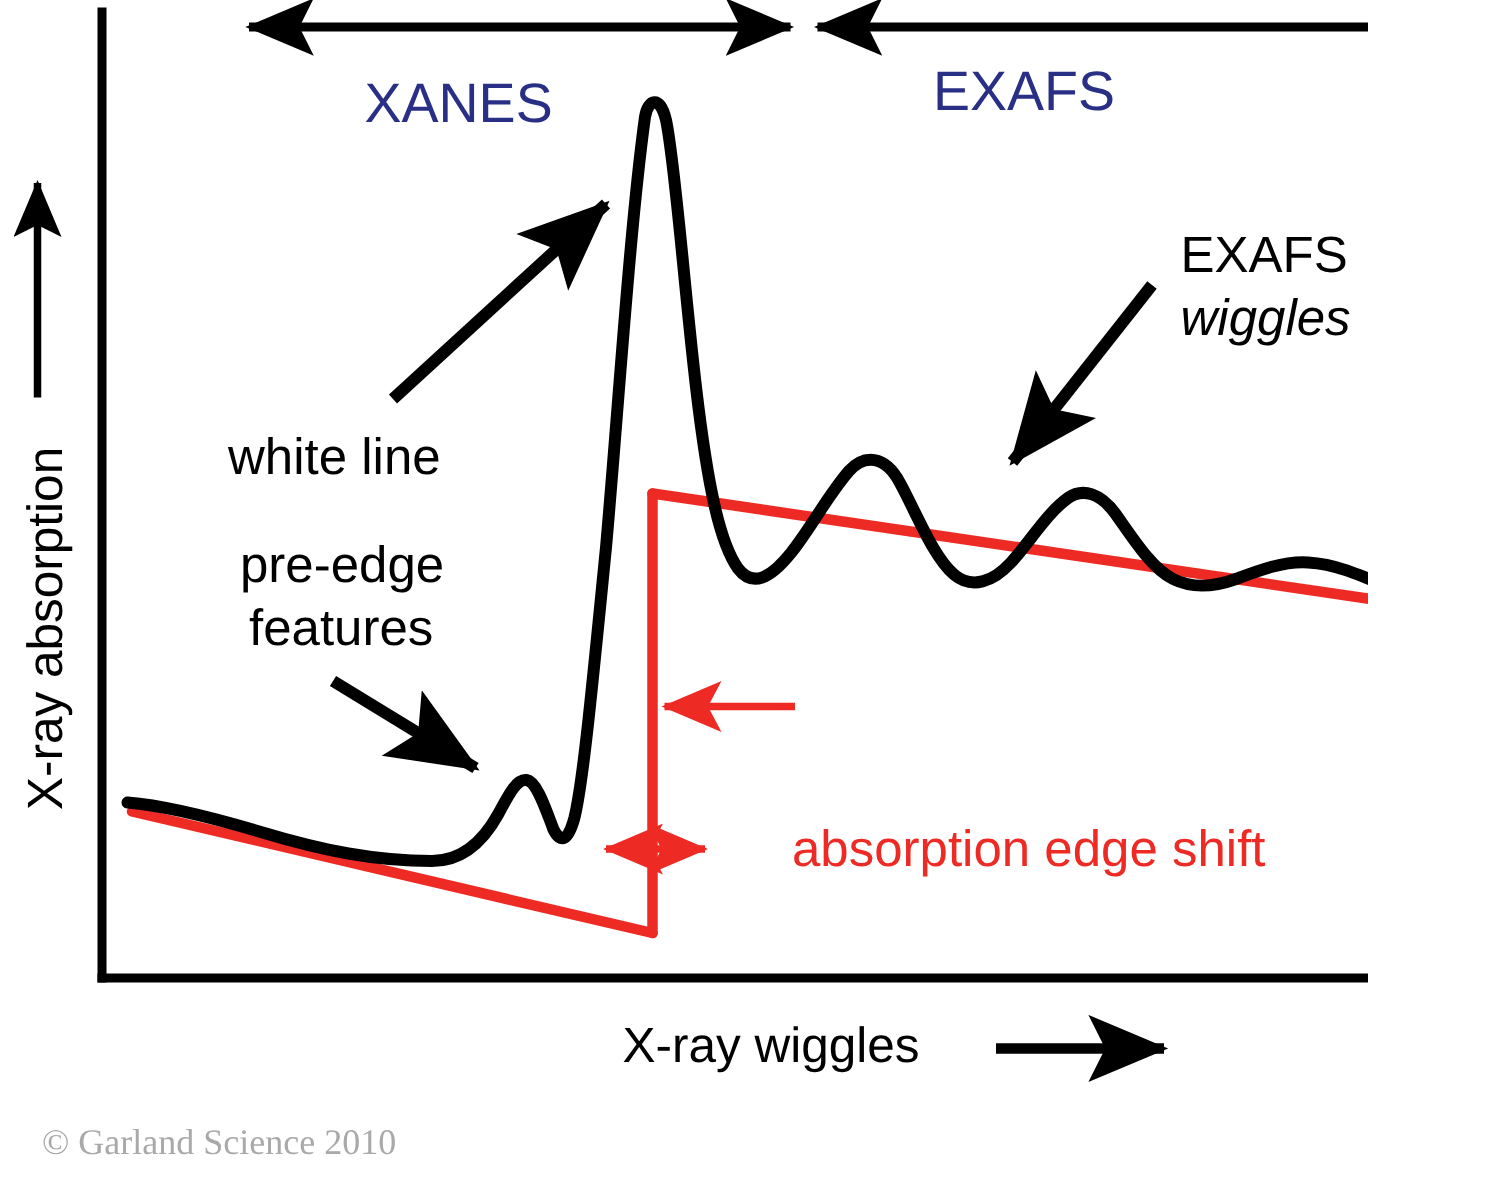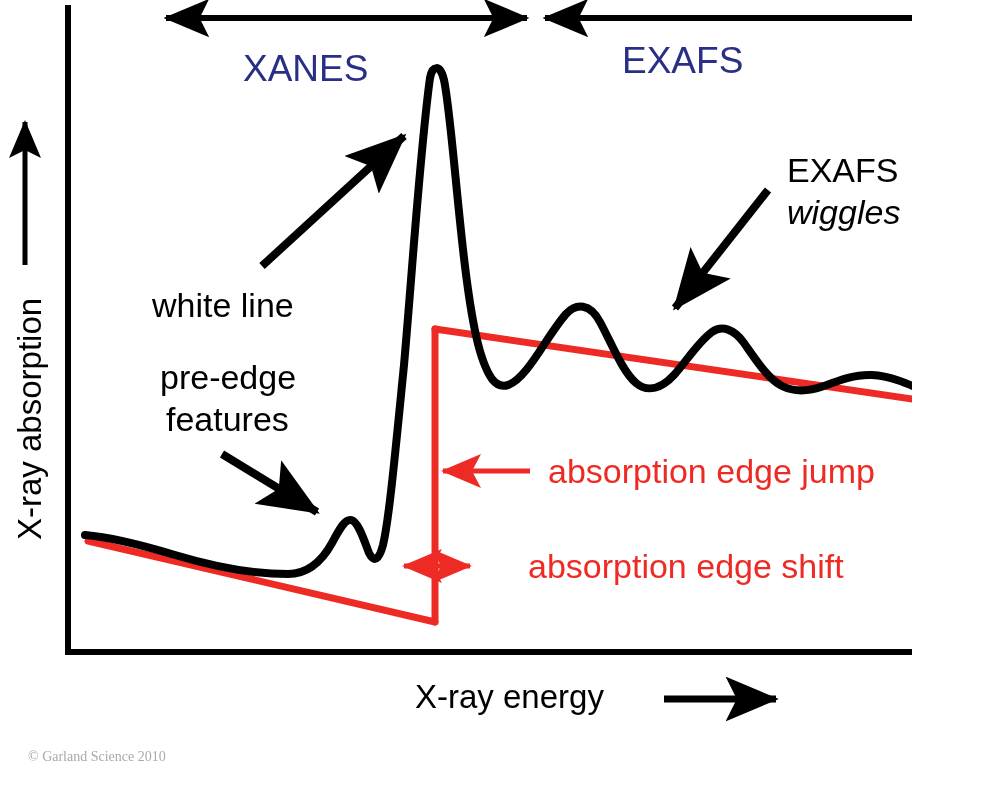--- a/index.html
+++ b/index.html
@@ -42,21 +42,21 @@
   .axis-label {
     font-size: 33px;
     color: #000000;
   }
   #ylabel {
     transform-origin: 0 0;
     transform: rotate(-90deg);
   }
   .copyright {
     font-family: "Liberation Serif", serif;
-    font-size: 14px;
+    font-size: 24px;
     color: #a9a9a9;
   }
 </style>
 </head>
 <body>
 
 <div id="figure">
 
   <svg width="1000" height="789" viewBox="0 0 1000 789">
     <defs>
@@ -137,23 +137,22 @@
   <div class="lbl anno-black" style="left:152px; top:286px;">white line</div>
 
   <div class="lbl anno-black" style="left:160px; top:358px;">pre-edge</div>
 
   <div class="lbl anno-black" style="left:166px; top:400px;">features</div>
 
   <div class="lbl anno-black" style="left:787px; top:151px;">EXAFS</div>
 
   <div class="lbl anno-black" style="left:787px; top:193px;font-style:italic;">wiggles</div>
 
-  <div class="lbl anno-red" style="left:548px; top:452px;">absorption edge jump</div>
 
   <div class="lbl anno-red" style="left:500px; top:547px;margin-left:28px;">absorption edge shift</div>
 
   <div class="lbl axis-label" id="ylabel" style="left:12px; top:540px;">X-ray absorption</div>
 
-  <div class="lbl axis-label" style="left:415px; top:679px;">X-ray energy</div>
+  <div class="lbl axis-label" style="left:415px; top:679px;">X-ray wiggles</div>
 
   <div class="lbl copyright" style="left:28px; top:749px;">© Garland Science 2010</div>
 
 </div>
 
 </body></html>

